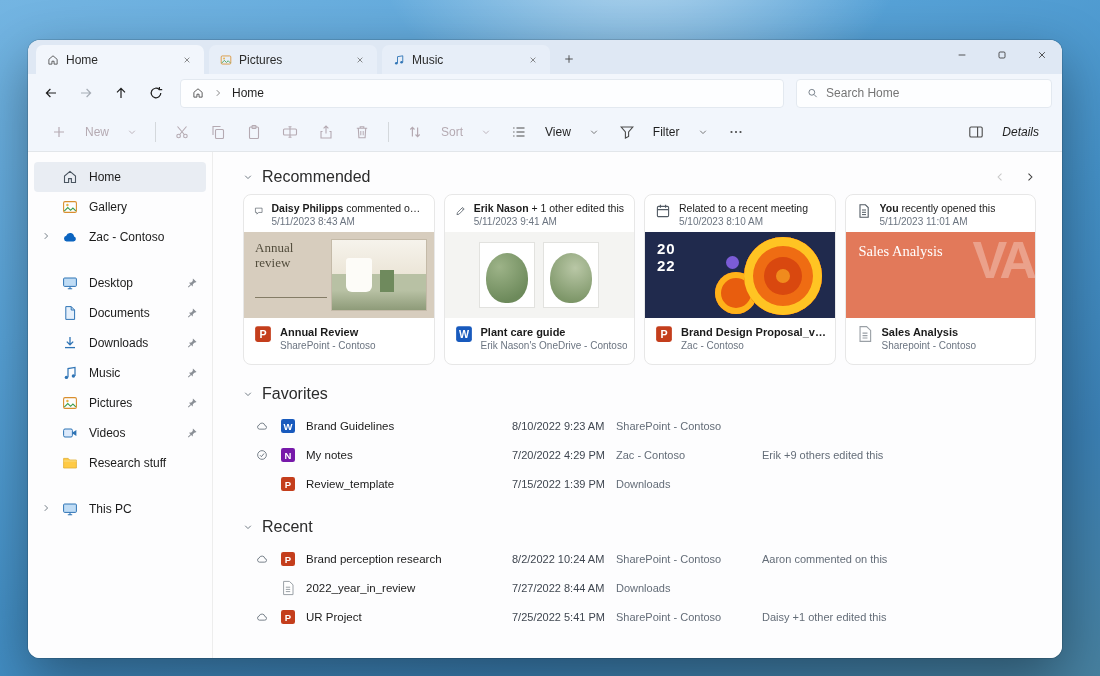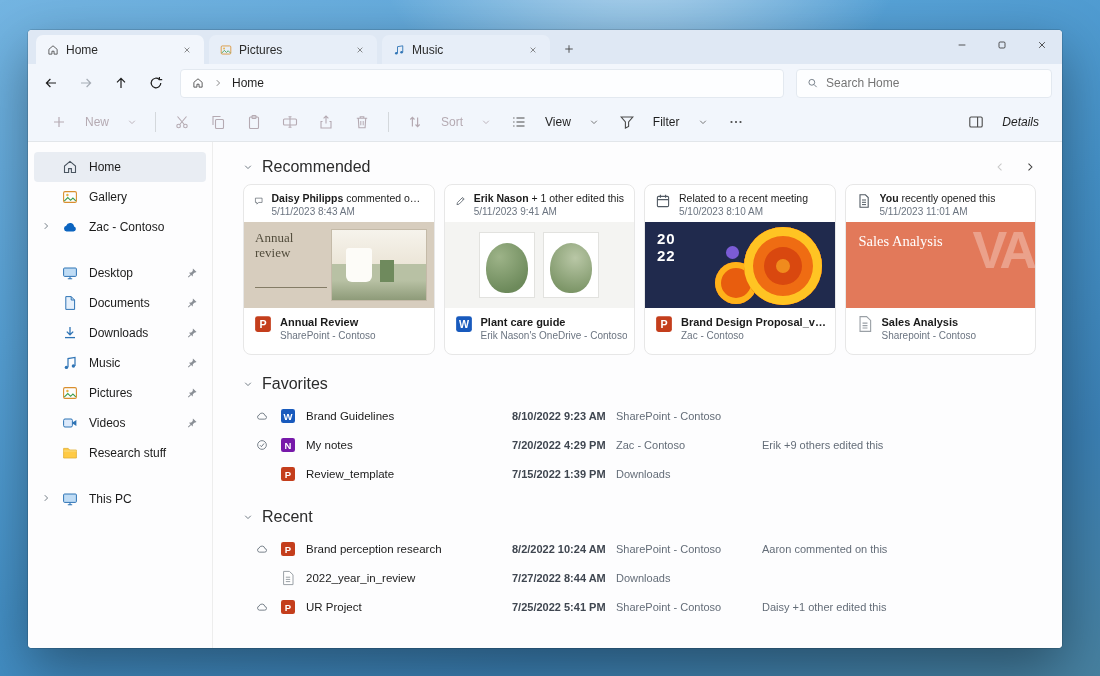--- a/index.html
+++ b/index.html
@@ -11,22 +11,22 @@
       radial-gradient(ellipse 430px 300px at 640px -60px, rgba(255,255,255,.6), rgba(255,255,255,0) 62%),
       linear-gradient(158deg,#74b5e2 0%,#58a3d8 30%,#4490c6 55%,#3b80b4 78%,#47809f 100%);
     position:relative;
   }
   svg.ic { width:16px; height:16px; display:block; }
   svg.ic12 { width:12px; height:12px; display:block; }
   svg.ic10 { width:10px; height:10px; display:block; }
 
   
   .window {
-    position:absolute; left:28px; top:30px; width:1034px; height:618px;
-    border-radius:4px; overflow:hidden; display:flex; flex-direction:column;
+    position:absolute; left:28px; top:40px; width:1034px; height:618px;
+    border-radius:12px; overflow:hidden; display:flex; flex-direction:column;
     box-shadow:0 20px 55px rgba(0,0,0,.38), 0 0 0 1px rgba(0,0,0,.12);
     background:#fdfdfe;
   }
 
   
   .tabbar { height:34px; background:#dfe8f4; display:flex; align-items:flex-end; padding:5px 0 0 8px; position:relative; flex:0 0 auto; }
   .tab { width:168px; height:29px; border-radius:7px 7px 0 0; display:flex; align-items:center; gap:7px; padding:0 8px 0 11px; color:#2b2b2b; cursor:default; }
   .tab.active { background:#f2f6fc; }
   .tab.inactive { background:#e7eef8; margin-left:5px; }
   .tab-label { flex:1; white-space:nowrap; overflow:hidden; font-size:12px; }
@@ -102,21 +102,21 @@
   .t2-dot { position:absolute; right:96px; top:24px; width:13px; height:13px; border-radius:50%; background:#7b5cd6; }
   .t3 { background:#e2795a; }
   .t3 .t3-title { position:absolute; left:13px; top:10px; color:#fff; font-family:"Liberation Serif","DejaVu Serif",serif; font-size:14.5px; line-height:1.25; }
   .t3 .t3-mark { position:absolute; right:2px; top:2px; font-size:52px; font-weight:bold; color:rgba(255,255,255,.30); letter-spacing:-4px; line-height:1; }
 
   
   .rows { margin-top:2px; }
   .file-row { display:grid; grid-template-columns:24px 26px 206px 104px 146px 1fr; align-items:center; height:29px; padding-left:13px; border-radius:4px; }
   .fr-status { color:#5f6a75; }
   .fr-name { font-size:11.5px; color:#1b1b1b; white-space:nowrap; overflow:hidden; }
-  .fr-date { font-size:11px; color:#3f4650;font-weight:bold; }
+  .fr-date { font-size:11px; color:#3f4650; }
   .fr-loc, .fr-act { font-size:11px; color:#646d78; white-space:nowrap; overflow:hidden; }
   .sec-spacer { height:14px; }
 
   
   .statusbar { height:26px; flex:0 0 auto; display:flex; align-items:center; padding:0 12px 0 16px; color:#3f3f3f; background:#fdfdfe; }
   .sb-count { font-size:11px; }
   .sb-right { margin-left:auto; display:flex; gap:6px; }
   .sb-btn { width:26px; height:20px; border-radius:3px; display:flex; align-items:center; justify-content:center; color:#4a4a4a; }
 
   

